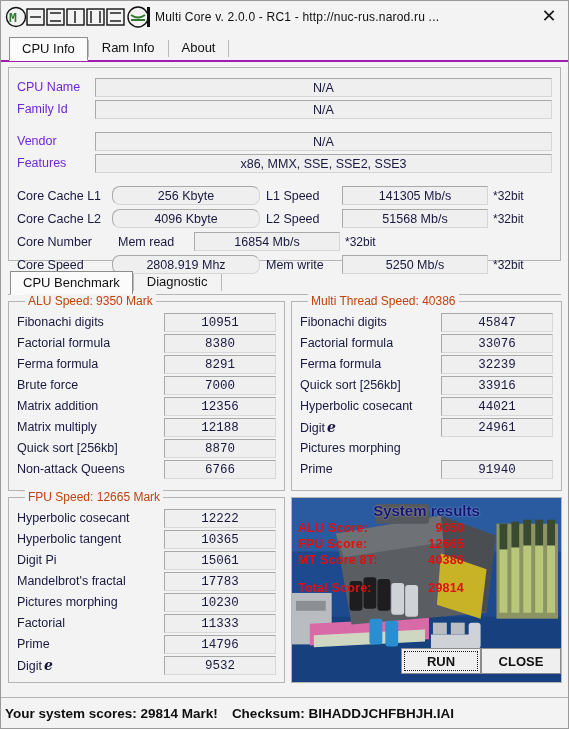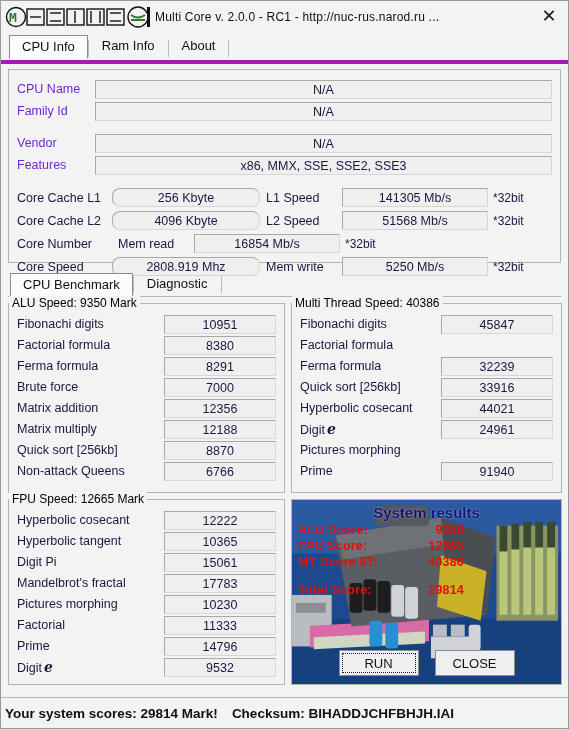--- a/index.html
+++ b/index.html
@@ -54,23 +54,23 @@
     font-size: 18px;
     color: #1a1a1a;
     cursor: pointer;
     font-family: "Liberation Sans", sans-serif;
     line-height: 1;
   }
 
   
   .tabstrip {
     height: 28px;
-    display: flex; align-items: center;
+    display: flex; align-items: flex-end;
     padding-left: 8px;
-    border-bottom: 4px solid #a21caf;
+    border-bottom: 2px solid #a21caf;
     background: #f3f3f3;
     flex: 0 0 auto;
   }
   .tab {
     font-size: 13px;
     color: #111;
     padding: 3px 12px 4px 12px;
     margin-right: 0px;
     border: 1px solid transparent;
     background: transparent;
@@ -100,25 +100,25 @@
   }
 
   
   .group {
     border: 1px solid #b4b4b4;
     position: relative;
     background: #f3f3f3;
   }
   .group > .legend {
     position: absolute;
-    top: -8px; left: 0;
+    top: -8px; left: 16px;
     background: #f3f3f3;
     padding: 0 3px;
     font-size: 12px;
-    color: #000000;
+    color: #c2410c;
     white-space: nowrap;
   }
 
   
   .cpu-group {
     height: 194px;
     padding: 9px 8px 6px 8px;
     box-sizing: border-box;
   }
   .kv-row {
@@ -198,20 +198,21 @@
     background: #efefef;
     border: 1px solid #a8a8a8;
     border-right-color: #d8d8d8;
     border-bottom-color: #d8d8d8;
     height: 19px;
     line-height: 18px;
     text-align: center;
     font-size: 12.5px;
     color: #181840;
     box-sizing: border-box;
+    font-family: Liberation Mono, monospace;
   }
   .digit-e {
     font-family: "DejaVu Serif", serif;
     font-style: italic;
     font-weight: bold;
     font-size: 14px;
     padding-left: 2px;
   }
 
   
@@ -244,22 +245,22 @@
     margin: 2px 0 0 6px;
     letter-spacing: 0.2px;
     font-family: "Liberation Sans", sans-serif;
   }
   .score-line .lbl { width: 96px; white-space: nowrap; }
   .score-line .num { width: 70px; text-align: right; white-space: nowrap;}
   .score-total { margin-top: 14px; }
   .btn-row {
     position: absolute;
     bottom: 8px; left: 0; right: 0;
-    display: flex; justify-content: center;
-    gap: 16px;
+    display: flex; justify-content: flex-end;
+    font-weight: bold;
   }
   .btn {
     width: 80px; height: 26px;
     background: #efefef;
     border: 1px solid #8c8c8c;
     font-size: 13px;
     color: #101010;
     display: flex; align-items: center; justify-content: center;
     cursor: default;
     font-family: "Liberation Sans", sans-serif;
@@ -425,20 +426,21 @@
       </div>
 
       <div class="group bench-group">
         <div class="legend">Multi Thread Speed: 40386</div>
         <div class="b-row">
             <div class="b-label">Fibonachi digits</div>
             <div class="b-val">45847</div>
           </div>
         <div class="b-row">
             <div class="b-label">Factorial formula</div>
+            <div class="b-val">33076</div>
           </div>
         <div class="b-row">
             <div class="b-label">Ferma formula</div>
             <div class="b-val">32239</div>
           </div>
         <div class="b-row">
             <div class="b-label">Quick sort [256kb]</div>
             <div class="b-val">33916</div>
           </div>
         <div class="b-row">

